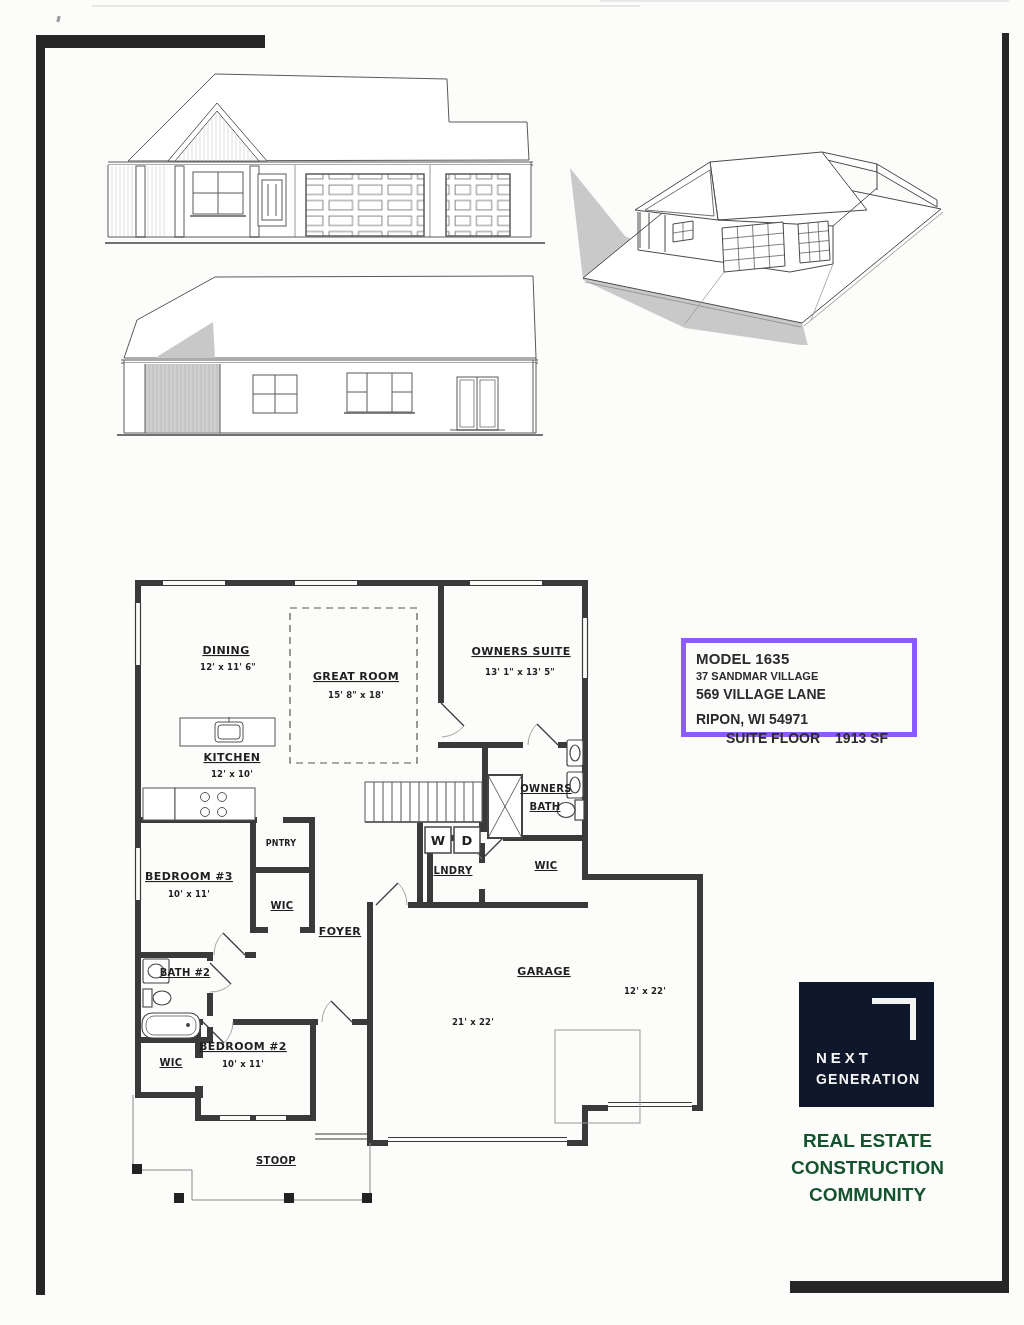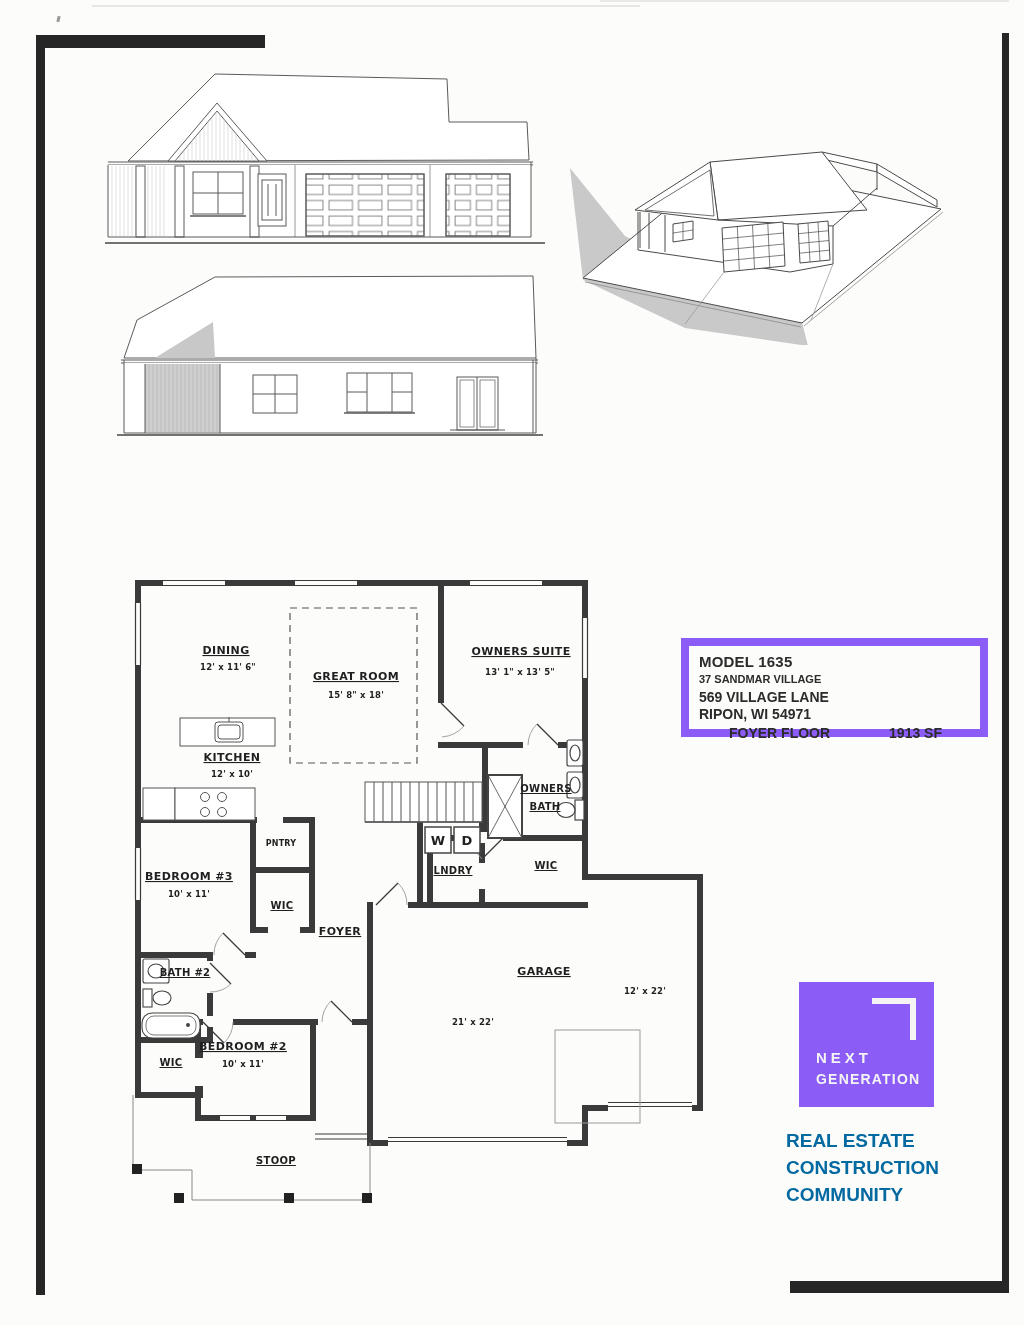--- a/index.html
+++ b/index.html
@@ -6,35 +6,35 @@
   #page{position:relative;width:1024px;height:1325px;background:#fcfcfb;overflow:hidden;
         font-family:"Liberation Sans", sans-serif;}
   .bar{position:absolute;background:#262626;}
   .artifact{position:absolute;background:#e0e0e0;}
   svg text{font-family:"DejaVu Sans", sans-serif;font-weight:bold;fill:#1f1f1f;}
   .rm{font-size:11px;letter-spacing:.4px;text-decoration:underline;}
   .rm2{font-size:10px;letter-spacing:.3px;text-decoration:underline;}
   .dim{font-size:8.5px;letter-spacing:.2px;}
   .plain{font-size:8px;letter-spacing:.2px;}
   .wd{font-size:13px;}
-  #infoBox{position:absolute;left:681px;top:638px;width:307px;height:99px;border:8px solid #8b5cf6;
-           color:#2b2b2b;z-index:5;padding:7px 24px 0 10px;box-sizing:border-box;}
+  #infoBox{position:absolute;left:681px;top:638px;width:236px;height:99px;border:5px solid #8b5cf6;
+           color:#2b2b2b;z-index:5;padding:7px 10px 0 10px;box-sizing:border-box;}
   #infoBox .l1{font-size:15px;font-weight:bold;letter-spacing:.2px;}
   #infoBox .l2{font-size:11px;font-weight:bold;margin-top:3px;}
   #infoBox .l3{font-size:14px;font-weight:bold;margin-top:4px;}
-  #infoBox .l4{font-size:14px;font-weight:bold;margin-top:1px;}
+  #infoBox .l4{font-size:14px;font-weight:bold;margin-top:9px;}
   #infoBox .row{display:flex;justify-content:space-between;font-size:14px;font-weight:bold;
                 margin-top:3px;padding:0 14px 0 30px;}
-  #logoBox{position:absolute;left:799px;top:982px;width:135px;height:125px;background:#8b5cf6;z-index:5;}
+  #logoBox{position:absolute;left:799px;top:982px;width:135px;height:125px;background:#0f172a;z-index:5;}
   #logoBox .bracket{position:absolute;top:16px;right:18px;width:38px;height:36px;
                     border-top:6px solid #f4f4f4;border-right:6px solid #f4f4f4;}
   #logoBox .lt{position:absolute;left:17px;bottom:17px;color:#f4f4f4;font-weight:bold;line-height:1.5;}
   #logoBox .lt .a{font-size:15px;letter-spacing:4px;}
   #logoBox .lt .b{font-size:14px;letter-spacing:1.2px;text-align:right;}
-  #tagline{position:absolute;left:786px;top:1128px;width:163px;text-align:left;color:#0369a1;
+  #tagline{position:absolute;left:786px;top:1128px;width:163px;text-align:center;color:#14532d;
            font-weight:bold;font-size:19px;line-height:1.42;z-index:5;}
 </style>
 </head>
 <body>
 
 <div id="page">
 
   <div class="artifact" style="left:92px;top:5px;width:548px;height:2px;opacity:.8"></div>
   <div class="artifact" style="left:600px;top:0;width:409px;height:2px;opacity:.7"></div>
   <div style="position:absolute;left:57px;top:16px;width:3px;height:6px;background:#9a9a9a;transform:rotate(14deg)"></div>
@@ -314,21 +314,21 @@
       <text class="dim" x="527" y="431">12' x 22'</text>
     </g>
   </svg>
 
   <div id="infoBox">
     <div class="l1">MODEL 1635</div>
     <div class="l2">37 SANDMAR VILLAGE</div>
     <div class="l3">569  VILLAGE LANE</div>
     <div class="l4">RIPON, WI  54971</div>
     <div class="row">
-      <span>FOYER FLOOR</span>
+      <span>SUITE FLOOR</span>
       <span>1913 SF</span>
     </div>
   </div>
 
   <div id="logoBox">
     <div class="bracket"></div>
     <div class="lt">
       <div class="a">NEXT</div>
       <div class="b">GENERATION</div>
     </div>

